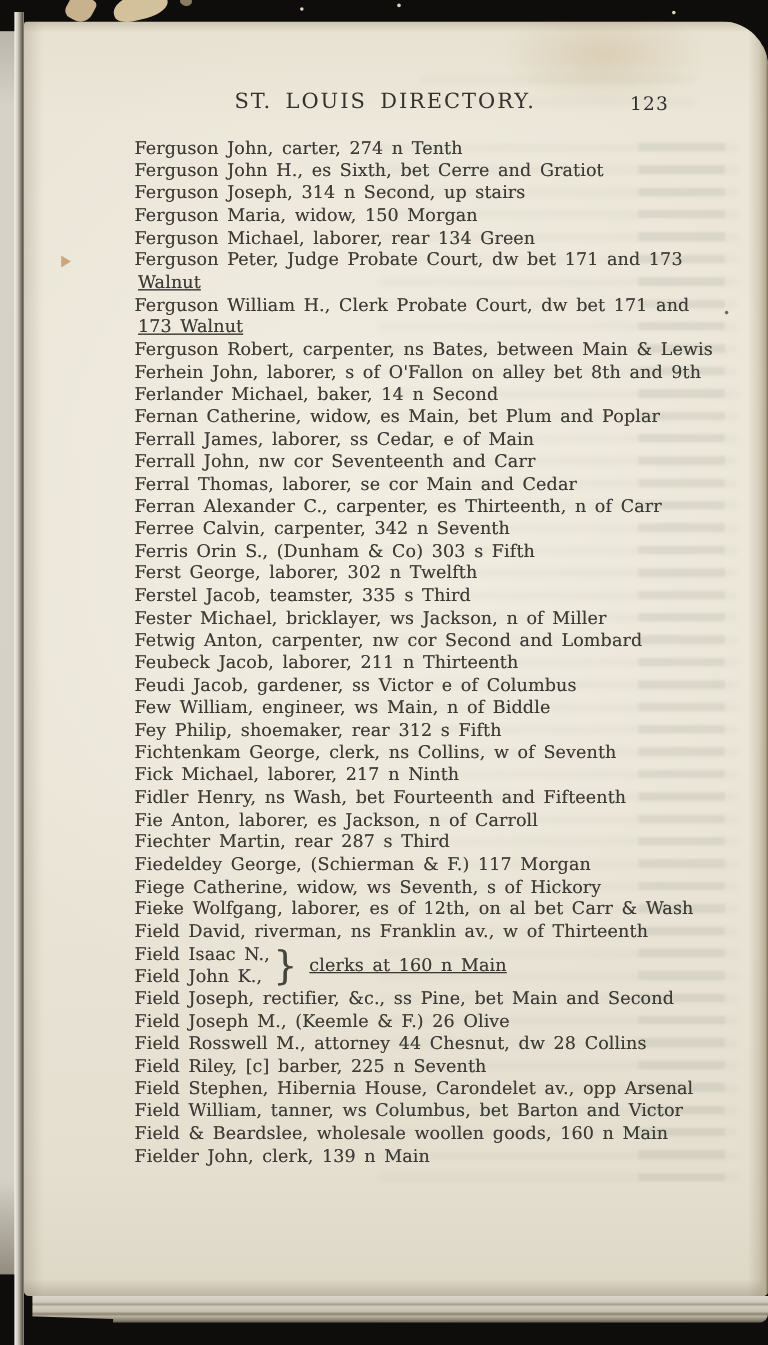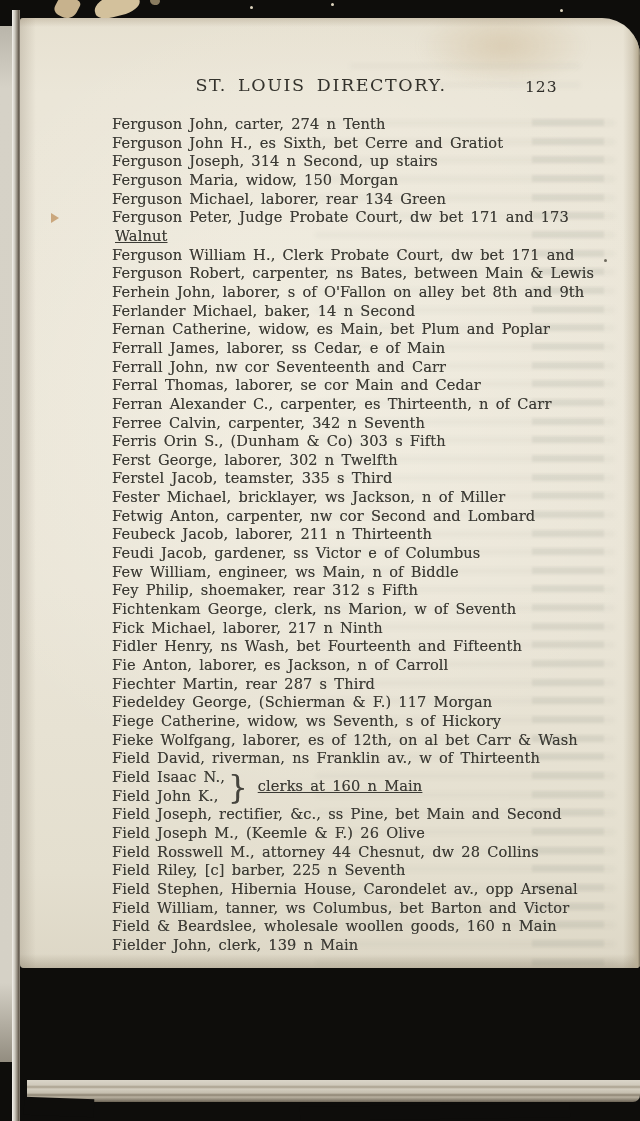--- a/index.html
+++ b/index.html
@@ -14,21 +14,21 @@
   .d2{left:94px;top:-6px;width:46px;height:22px;background:#d3c19c;transform:rotate(-14deg);border-radius:55% 25% 45% 35%;}
   .d3{left:150px;top:-3px;width:10px;height:8px;background:#8a7c60;transform:rotate(10deg);border-radius:50%;}
   .speck{position:absolute;width:3px;height:3px;background:#ded5bf;border-radius:50%;z-index:1;}
   
   .under-strip{position:absolute;left:0;top:26px;width:13px;height:1040px;background:linear-gradient(180deg,#b9b5aa,#d6d2c7 6%,#d5d1c6 92%,#8f897c);z-index:2;}
   
   .rod{position:absolute;left:12px;top:10px;width:8px;height:1111px;z-index:6;
     background:linear-gradient(90deg,#f4f2ec 0%,#cdc9bf 35%,#8a8275 68%,#5d5549 86%,#9b948a 100%);}
   
   .page{
-    position:absolute;left:20px;top:18px;width:620px;height:950px;z-index:3;
+    position:absolute;left:20px;top:18px;width:620px;height:1062px;z-index:3;
     border-radius:3px 38px 4px 4px;overflow:hidden;
     background:
       radial-gradient(90% 60% at 45% 40%, rgba(255,253,245,.35), rgba(0,0,0,0) 70%),
       linear-gradient(180deg,#e7e1d1 0%,#ebe6d8 8%,#eae5d7 60%,#e4dfcf 90%,#ddd7c6 100%);
     color:#3b3a34;
   }
   .page-top-shade{position:absolute;left:0;top:0;right:0;height:9px;background:linear-gradient(180deg,rgba(150,132,105,.30),rgba(150,132,105,0));}
   .page-left-shade{position:absolute;left:0;top:0;bottom:0;width:16px;background:linear-gradient(90deg,rgba(115,102,84,.22),rgba(115,102,84,0));}
   .page-bottom-shade{position:absolute;left:0;bottom:0;right:0;height:14px;background:linear-gradient(0deg,rgba(130,118,96,.35),rgba(130,118,96,0));}
   .page-right-edge{position:absolute;right:0;top:0;bottom:0;width:17px;
@@ -93,39 +93,40 @@
 
     <div class="entries">
         <div class="entry">Ferguson John, carter, 274 n Tenth</div>
         <div class="entry">Ferguson John H., es Sixth, bet Cerre and Gratiot</div>
         <div class="entry">Ferguson Joseph, 314 n Second, up stairs</div>
         <div class="entry">Ferguson Maria, widow, 150 Morgan</div>
         <div class="entry">Ferguson Michael, laborer, rear 134 Green</div>
         <div class="entry">Ferguson Peter, Judge Probate Court, dw bet 171 and 173</div>
         <div class="cont">Walnut</div>
         <div class="entry">Ferguson William H., Clerk Probate Court, dw bet 171 and</div>
+        <div class="cont">173 Walnut</div>
         <div class="entry">Ferguson Robert, carpenter, ns Bates, between Main &amp; Lewis</div>
         <div class="entry">Ferhein John, laborer, s of O'Fallon on alley bet 8th and 9th</div>
         <div class="entry">Ferlander Michael, baker, 14 n Second</div>
         <div class="entry">Fernan Catherine, widow, es Main, bet Plum and Poplar</div>
         <div class="entry">Ferrall James, laborer, ss Cedar, e of Main</div>
         <div class="entry">Ferrall John, nw cor Seventeenth and Carr</div>
         <div class="entry">Ferral Thomas, laborer, se cor Main and Cedar</div>
         <div class="entry">Ferran Alexander C., carpenter, es Thirteenth, n of Carr</div>
         <div class="entry">Ferree Calvin, carpenter, 342 n Seventh</div>
         <div class="entry">Ferris Orin S., (Dunham &amp; Co) 303 s Fifth</div>
         <div class="entry">Ferst George, laborer, 302 n Twelfth</div>
         <div class="entry">Ferstel Jacob, teamster, 335 s Third</div>
         <div class="entry">Fester Michael, bricklayer, ws Jackson, n of Miller</div>
         <div class="entry">Fetwig Anton, carpenter, nw cor Second and Lombard</div>
         <div class="entry">Feubeck Jacob, laborer, 211 n Thirteenth</div>
         <div class="entry">Feudi Jacob, gardener, ss Victor e of Columbus</div>
         <div class="entry">Few William, engineer, ws Main, n of Biddle</div>
         <div class="entry">Fey Philip, shoemaker, rear 312 s Fifth</div>
-        <div class="entry">Fichtenkam George, clerk, ns Marion, w of Seventh</div>
+        <div class="entry">Fichtenkam George, clerk, ns Collins, w of Seventh</div>
         <div class="entry">Fick Michael, laborer, 217 n Ninth</div>
         <div class="entry">Fidler Henry, ns Wash, bet Fourteenth and Fifteenth</div>
         <div class="entry">Fie Anton, laborer, es Jackson, n of Carroll</div>
         <div class="entry">Fiechter Martin, rear 287 s Third</div>
         <div class="entry">Fiedeldey George, (Schierman &amp; F.) 117 Morgan</div>
         <div class="entry">Fiege Catherine, widow, ws Seventh, s of Hickory</div>
         <div class="entry">Fieke Wolfgang, laborer, es of 12th, on al bet Carr &amp; Wash</div>
         <div class="entry">Field David, riverman, ns Franklin av., w of Thirteenth</div>
         <div class="brace-row">
           <div class="">

